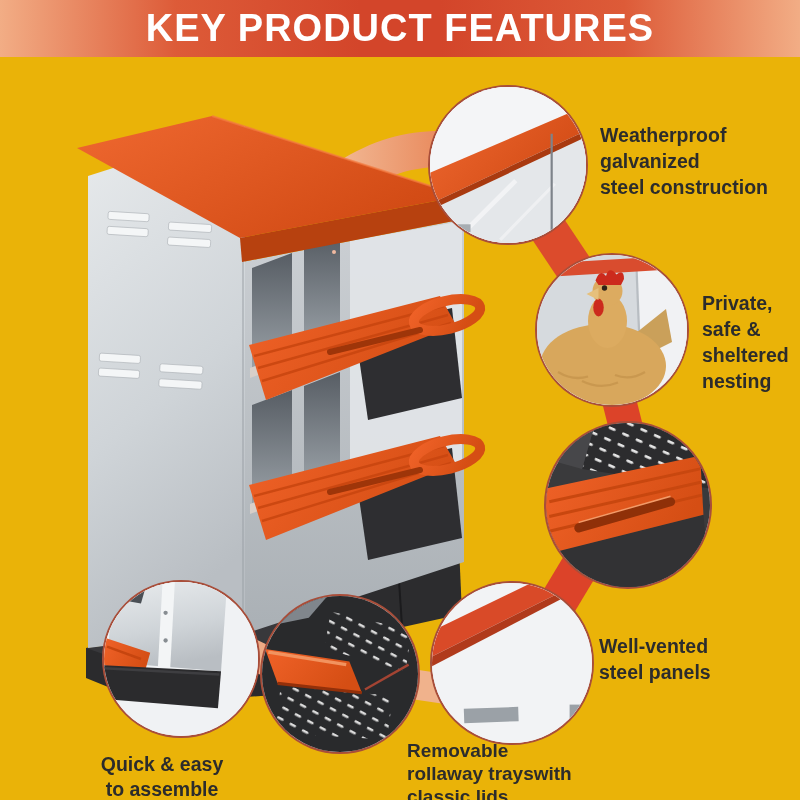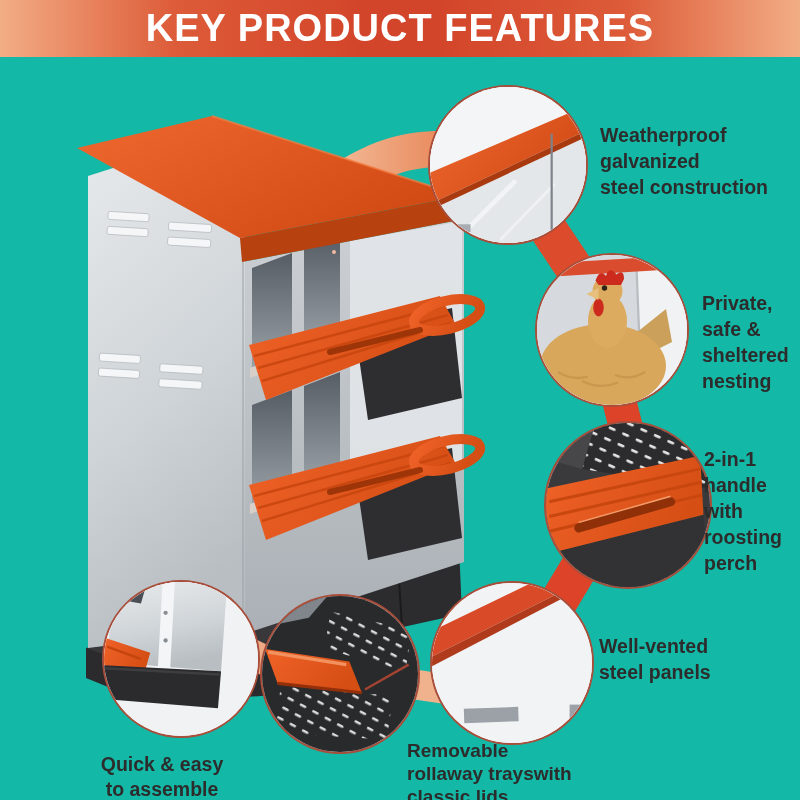--- a/index.html
+++ b/index.html
@@ -1,16 +1,16 @@
 <!DOCTYPE html>
 <html><head>
 <meta charset="utf-8">
 <style>
   html,body{margin:0;padding:0;background:#fff;}
-  .stage{position:relative;width:800px;height:800px;background:#14b8a6;overflow:hidden;
+  .stage{position:relative;width:800px;height:800px;background:#eab308;overflow:hidden;
          font-family:"Liberation Sans",sans-serif;}
   .banner{position:absolute;left:0;top:0;width:800px;height:57px;z-index:4;
           background:linear-gradient(90deg,#f2ad85 0%,#dd5b38 22%,#d3452a 45%,#d3452a 55%,#dd5b38 78%,#f2ad85 100%);
           display:flex;align-items:center;justify-content:center;}
   .banner h1{margin:0;color:#ffffff;font-size:38px;font-weight:700;letter-spacing:1px;}
   .art{position:absolute;left:0;top:0;z-index:1;}
   .callout{position:absolute;border-radius:50%;border:2px solid #a84e3a;overflow:hidden;
            background:#f1f2f4;box-sizing:border-box;z-index:2;}
   .callout svg{display:block;width:100%;height:100%;}
   .c1{left:428px;top:85px;width:160px;height:160px;}
@@ -250,25 +250,20 @@
     </svg>
   </div>
 
   <div class="ftext t1">Weatherproof
 galvanized
 steel construction</div>
   <div class="ftext t2">Private,
 safe &amp;
 sheltered
 nesting</div>
-  <div class="ftext t3">2-in-1
-handle
-with
-roosting
-perch</div>
   <div class="ftext t4">Well-vented
 steel panels</div>
   <div class="ftext t5">Quick &amp; easy
 to assemble</div>
   <div class="ftext t6">Removable
 rollaway trayswith
 classic lids</div>
 
 </div>
 

